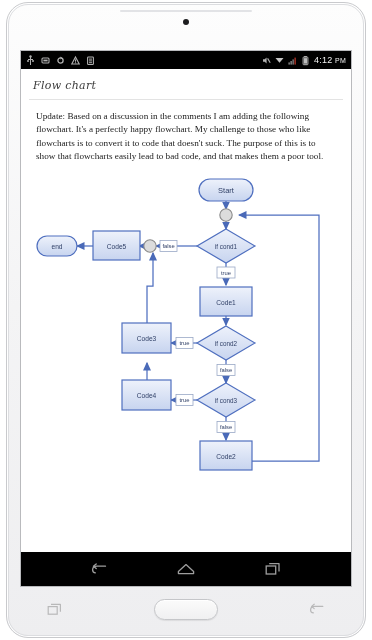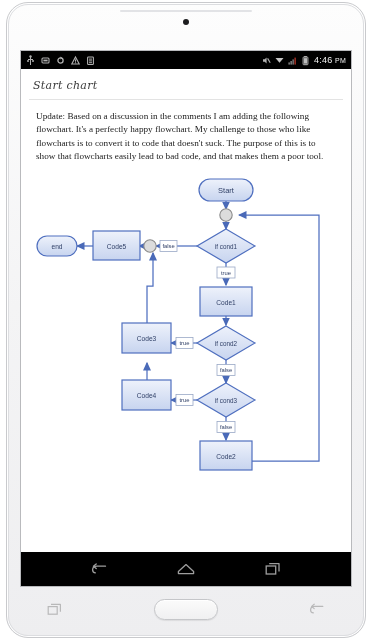--- a/index.html
+++ b/index.html
@@ -258,27 +258,27 @@
               <rect x="6.4" y="2.6" width="1.5" height="7" fill="#c0392b"></rect>
             </svg>
         </span>
         <span class="sicon">
           <svg viewBox="0 0 9 11">
               <rect x="3.1" y="1.1" width="2.8" height="1" fill="#dcdcdc"></rect>
               <rect x="2.1" y="2.1" width="4.8" height="7.6" rx=".6" fill="none" stroke="#dcdcdc" stroke-width="1"></rect>
               <rect x="3" y="3.1" width="3" height="5.6" fill="#dcdcdc"></rect>
             </svg>
         </span>
-        <span class="status-time"><span>4:46</span> <span class="ampm">PM</span></span>
+        <span class="status-time"><span>4:12</span> <span class="ampm">PM</span></span>
       </div>
     </div>
 
     <div class="page">
 
-      <div class="doc-title">Start chart</div>
+      <div class="doc-title">Flow chart</div>
       <div class="title-rule"></div>
 
       <p class="para">Update: Based on a discussion in the comments I am adding the following flowchart. It's a perfectly happy flowchart. My challenge to those who like flowcharts is to convert it to code that doesn't suck. The purpose of this is to show that flowcharts easily lead to bad code, and that makes them a poor tool.</p>
 
       <div class="chart-wrap">
         <svg width="316" height="300" viewBox="0 0 316 300">
           <defs>
             <linearGradient id="ngrad" x1="0" y1="0" x2="0" y2="1">
               <stop offset="0%" stop-color="#eef2fb"></stop>
               <stop offset="100%" stop-color="#c7d4ef"></stop>

